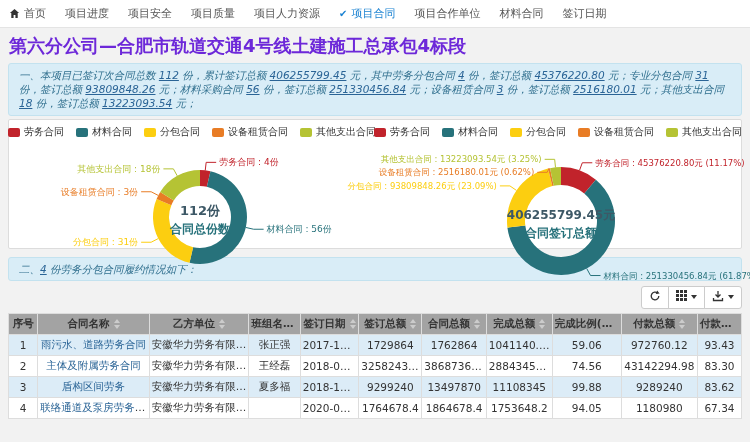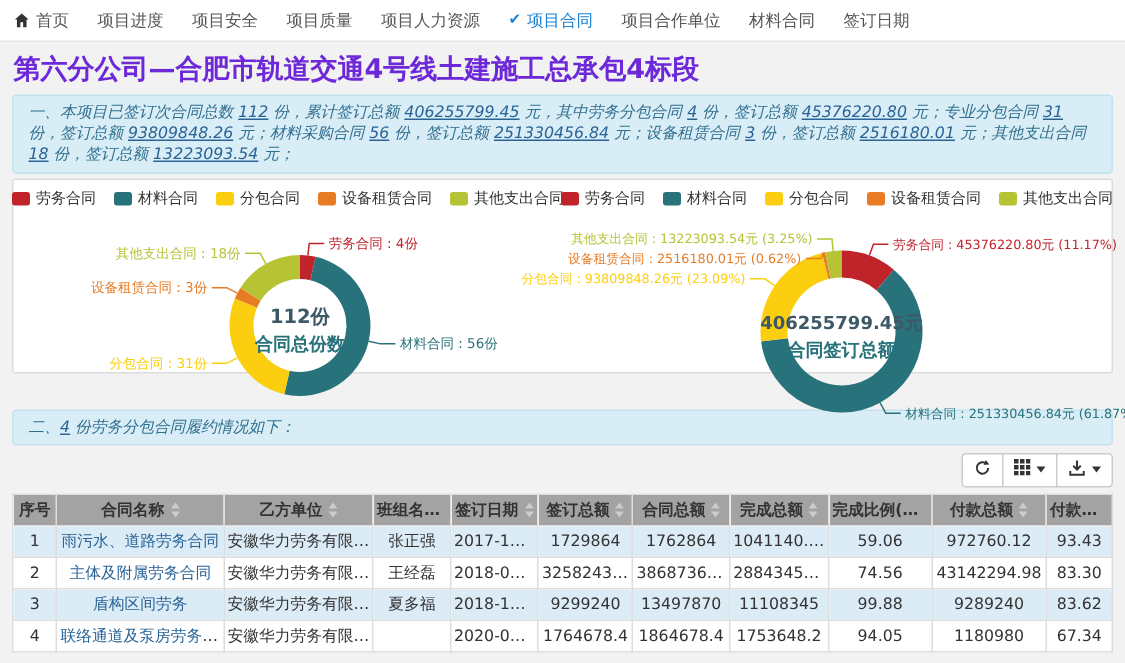--- a/index.html
+++ b/index.html
@@ -16,21 +16,21 @@
   .nav-item { display:flex; align-items:center; gap:4px; color:#555; cursor:pointer; white-space:nowrap; }
   .nav-item.active { color:#1b82d2; }
   .nav-item .check { font-size:10px; }
   .nav-item svg { display:block; }
   
   .page-title { margin:6px 9px 5px; font-size:18px; font-weight:bold; color:#6d28d9; }
   
   .alert { margin:0 8px; background:#d9edf7; border:1px solid #c3e2ef; border-radius:3px;
     padding:4px 10px; color:#31708f; line-height:1.35; font-size:10.5px;font-style:italic; }
   .alert .num-link { color:#2a6496; text-decoration:underline; cursor:pointer; }
-  .alert.section2 { margin-top:24px; }
+  .alert.section2 { margin-top:8px; }
   
   .charts-box { margin:3px 8px 0; background:#fff; border:1px solid #dcdcdc; border-radius:2px;
     height:130px; display:flex; }
   .chart-half { width:50%; position:relative; }
   .legend { display:flex; justify-content:center; align-items:center; gap:12px; height:20px; padding-top:5px; }
   .legend-item { display:flex; align-items:center; gap:4px; font-size:10px; color:#333; cursor:pointer; white-space:nowrap; }
   .legend-chip { width:12px; height:9px; border-radius:2px; display:inline-block; }
   .donut-svg { position:absolute; left:0; top:22px; width:100%; height:144px; overflow:visible; }
   .donut-svg text { font-family:"DejaVu Sans","Liberation Sans",sans-serif; }
   

